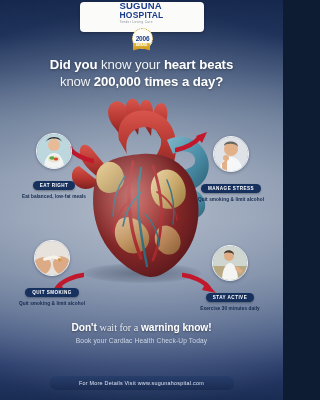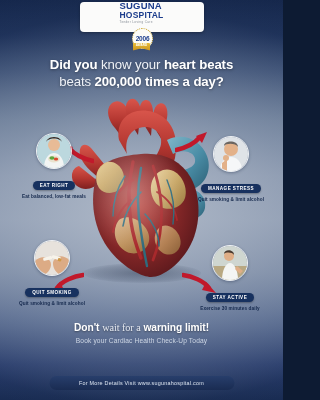--- a/index.html
+++ b/index.html
@@ -314,21 +314,21 @@
       <div class="award-ribbon"></div>
       <div class="award-ribbon-txt">AWARD</div>
     </div>
   </div>
 
   <div class="headline">
     <span class="hl-bold">Did you</span>
     <span class="hl-light">know your</span>
     <span class="hl-bold">heart beats</span>
     <br>
-    <span class="hl-light">beats</span>
+    <span class="hl-light">know</span>
     <span class="hl-bold">200,000 times a day?</span>
   </div>
 
   <div class="heart-wrap">
     <div class="heart-shadow"></div>
     <svg class="heart-svg" width="150" height="185" viewBox="0 0 150 185">
       <defs>
         <radialGradient id="gMuscle" cx="42%" cy="42%" r="72%">
           <stop offset="0%" stop-color="#b8433c"></stop>
           <stop offset="45%" stop-color="#8d2a2a"></stop>
@@ -470,21 +470,21 @@
       </svg>
     </div>
     <span class="callout-pill">STAY ACTIVE</span>
     <div class="callout-desc">Exercise 30 minutes daily</div>
   </div>
 
   <div class="cta">
     <div class="cta-line1">
       <span class="c-bold">Don't</span>
       <span class="c-light">wait for a</span>
-      <span class="c-bold">warning limit!</span>
+      <span class="c-bold">warning know!</span>
     </div>
     <div class="cta-line2">Book your Cardiac Health Check-Up Today</div>
   </div>
 
   <div class="footer-bar">
     <span class="footer-text">For More Details Visit www.sugunahospital.com</span>
   </div>
 
 </div>
 

